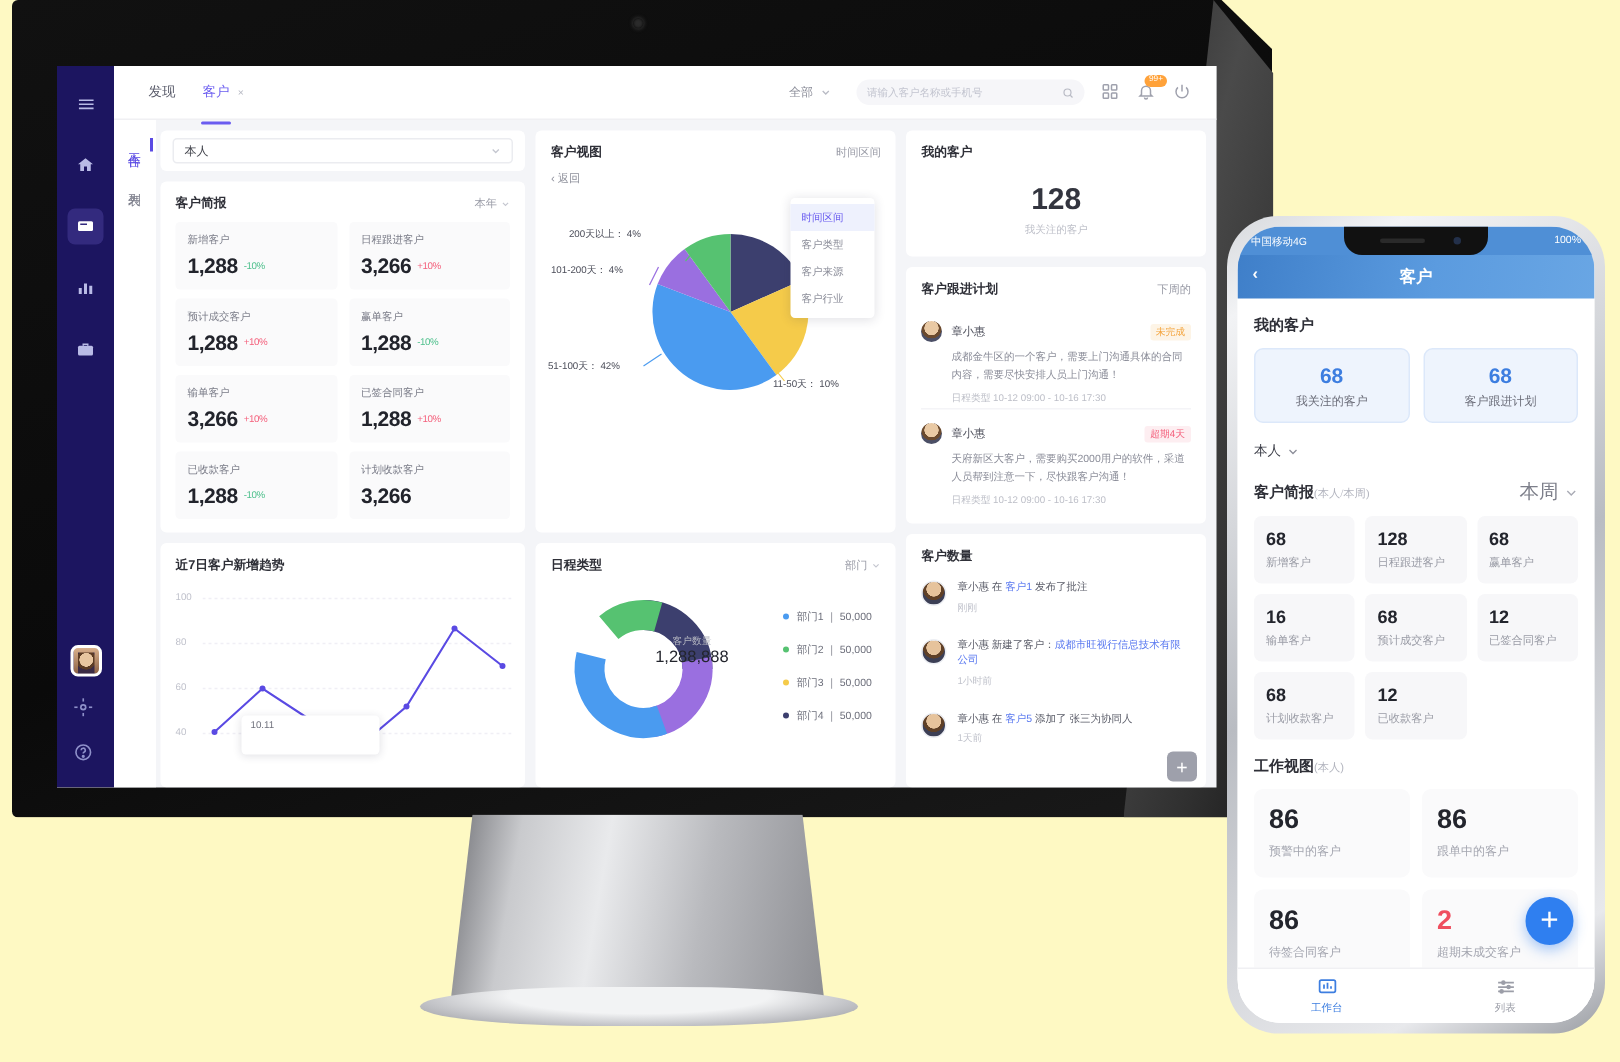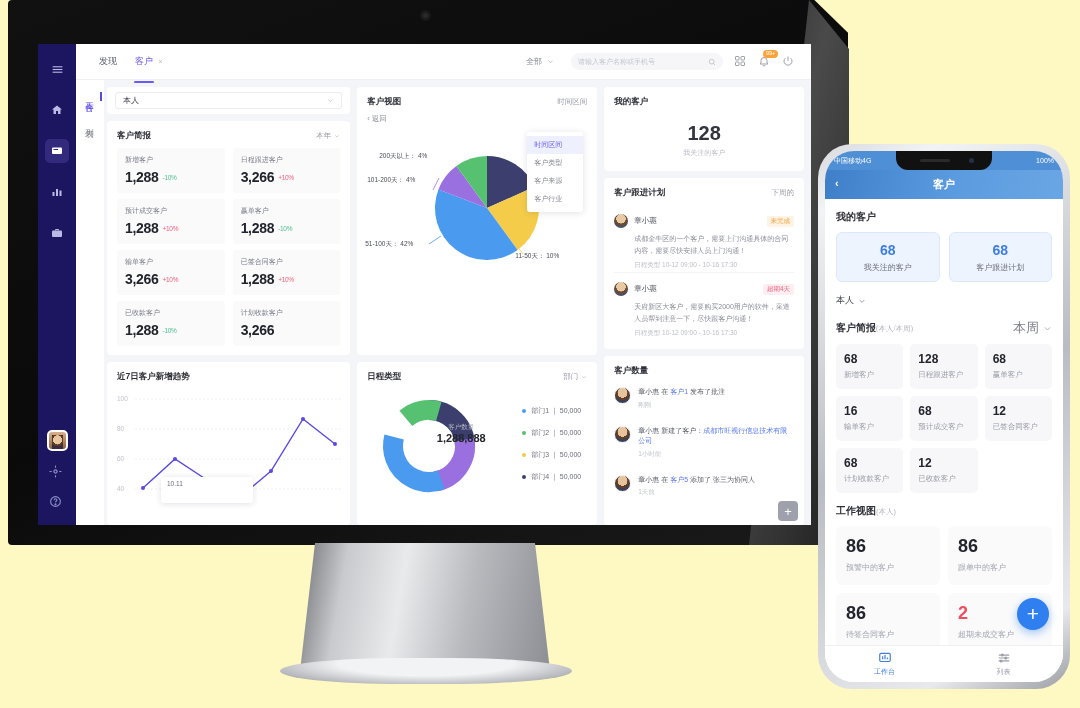--- a/index.html
+++ b/index.html
@@ -106,21 +106,21 @@
   .line-wrap { position: relative; height: 105px; }
   .ytick { position:absolute; left:0; font-size:6.5px; color:#c0c2cc; }
 
   
   .donut-wrap { position: relative; height: 110px; display:flex; align-items:center; }
   .legend { margin-left: auto; display:flex; flex-direction:column; gap:12px; padding-right: 6px; }
   .lg { display:flex; align-items:center; gap:5px; font-size:7px; color:#6d6f7b; }
   .dot { width:4px; height:4px; border-radius:50%; }
   .donut-center { position:absolute; left:58px; top:34px; width:72px; text-align:center; }
   .dc-l { font-size:6.5px; color:#b4b6c0; }
-  .dc-v { font-size:11px; font-weight:bold; color:#23252d; }
+  .dc-v { font-size:11px; font-weight:normal; color:#23252d; }
 
   
   .mycount { text-align:center; padding: 14px 0 4px; }
   .mycount .n { font-size: 20px; font-weight: bold; color:#33353f; }
   .mycount .l { font-size: 7px; color:#bdbfc8; margin-top: 3px; }
 
   .plan { padding: 9px 0 2px; border-top: 1px solid #f4f4f7; }
   .plan:first-child { border-top: none; }
   .plan-head { display:flex; align-items:center; gap:6px; }
   .pavatar { width:14px; height:14px; border-radius:50%; background:

